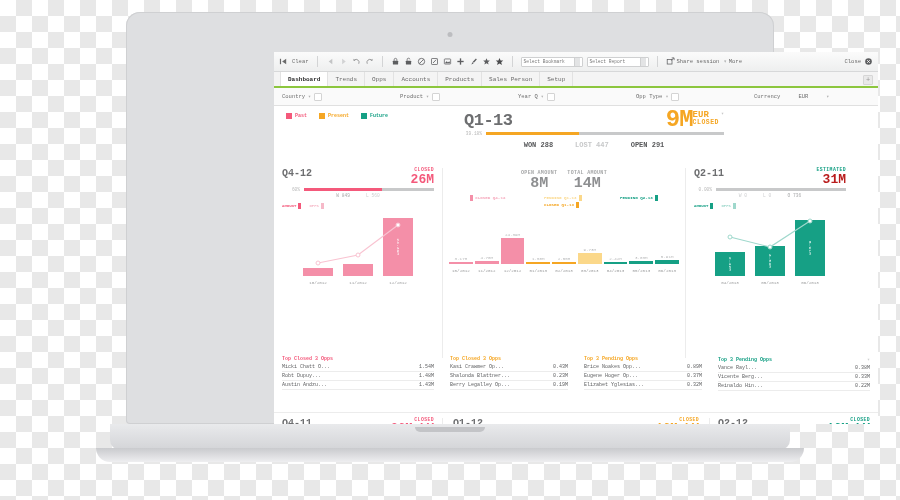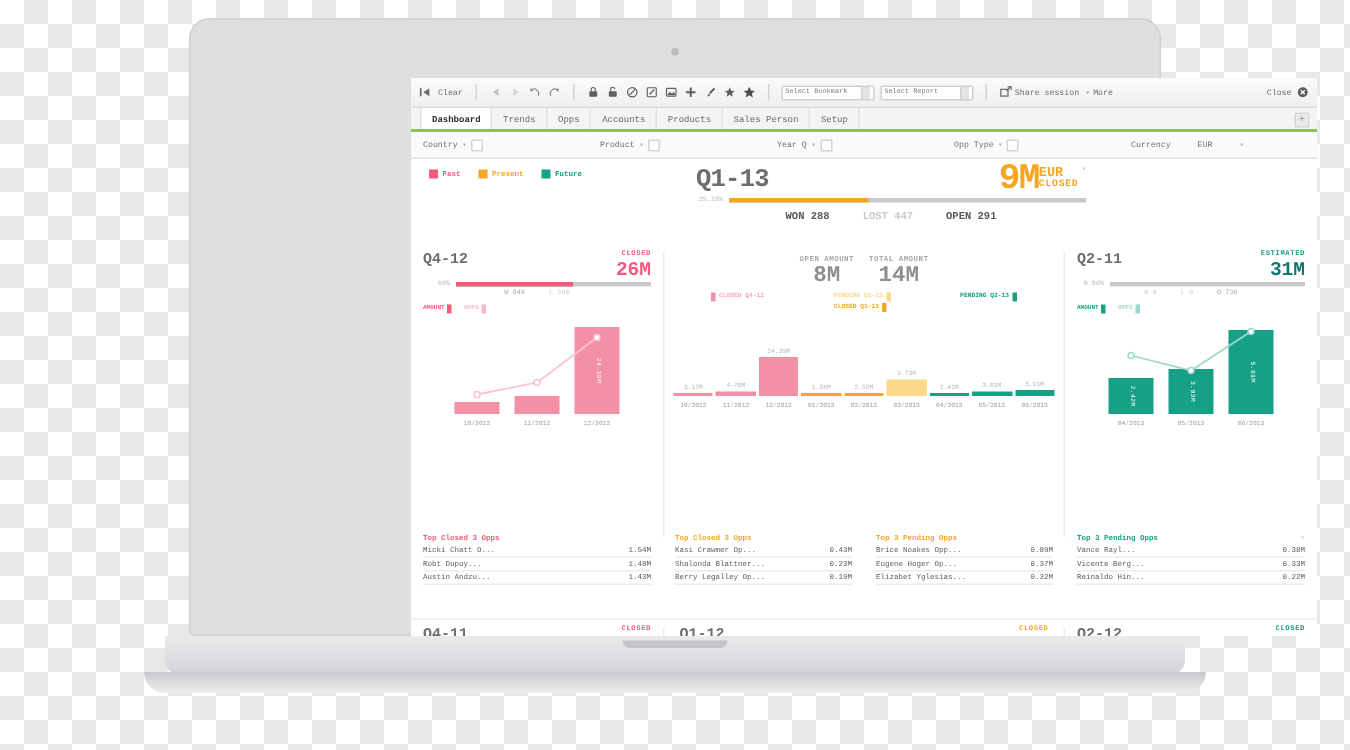--- a/index.html
+++ b/index.html
@@ -116,21 +116,21 @@
   .bar-pct{ font-size:4.5px; color:#b9b9b9; width:18px; text-align:right; }
   .bar-track{ flex:1; height:3px; background:#c8c9ca; border-radius:0; position:relative; }
   .bar-fill{ position:absolute; left:0; top:0; bottom:0; }
   .hero-stats{ display:flex; justify-content:center; gap:22px; margin-top:5px; font-size:7px; font-weight:bold; }
   .st-won{ color:#58595b; } .st-lost{ color:#c7c8c9; } .st-open{ color:#58595b; }
 
   
   .cols{ position:absolute; left:0; top:62px; width:604px; height:190px; display:flex; }
   .col{ position:relative; }
   .col-left{ width:168px; padding:0 8px; }
-  .col-mid{ width:268px; padding:0 4px; border-left:1px solid #ececec; border-right:1px solid #ececec;}
+  .col-mid{ width:244px; padding:0 4px; border-left:1px solid #ececec; border-right:1px solid #ececec;}
   .col-right{ width:168px; padding:0 8px; }
 
   .q-head{ display:flex; align-items:flex-start; justify-content:space-between; }
   .q-name{ font-size:10px; font-weight:bold; color:#6d6e70; }
   .q-right{ text-align:right; line-height:1; }
   .q-kicker{ font-size:4.8px; font-weight:bold; letter-spacing:0.4px; }
   .q-amount{ font-size:13px; font-weight:bold; line-height:1; }
   .wl{ display:flex; justify-content:center; gap:16px; margin-top:1.5px; font-size:4.6px; color:#a9aaab; }
   .wl .dim{ color:#cdced0; }
   .toggles{ display:flex; gap:8px; margin-top:5px; font-size:4px; font-weight:bold; }
@@ -545,21 +545,21 @@
                 <span class="cxlab">06/2013</span>
               </div>
             </div>
           </div>
 
           <div class="col col-right">
             <div class="q-head">
               <span class="q-name">Q2-11</span>
               <span class="q-right">
                 <div class="q-kicker" style="color:#16a085">ESTIMATED</div>
-                <div class="q-amount" style="color:#0f766e">31M</div>
+                <div class="q-amount" style="color:#b91c1c">31M</div>
               </span>
             </div>
             <div class="bar-wrap">
               <span class="bar-pct">0.00%</span>
               <span class="bar-track">
                 <span class="bar-fill" style="width:0%;background:#16a085"></span>
               </span>
             </div>
             <div class="wl">
               <span class="dim">W 0</span>

